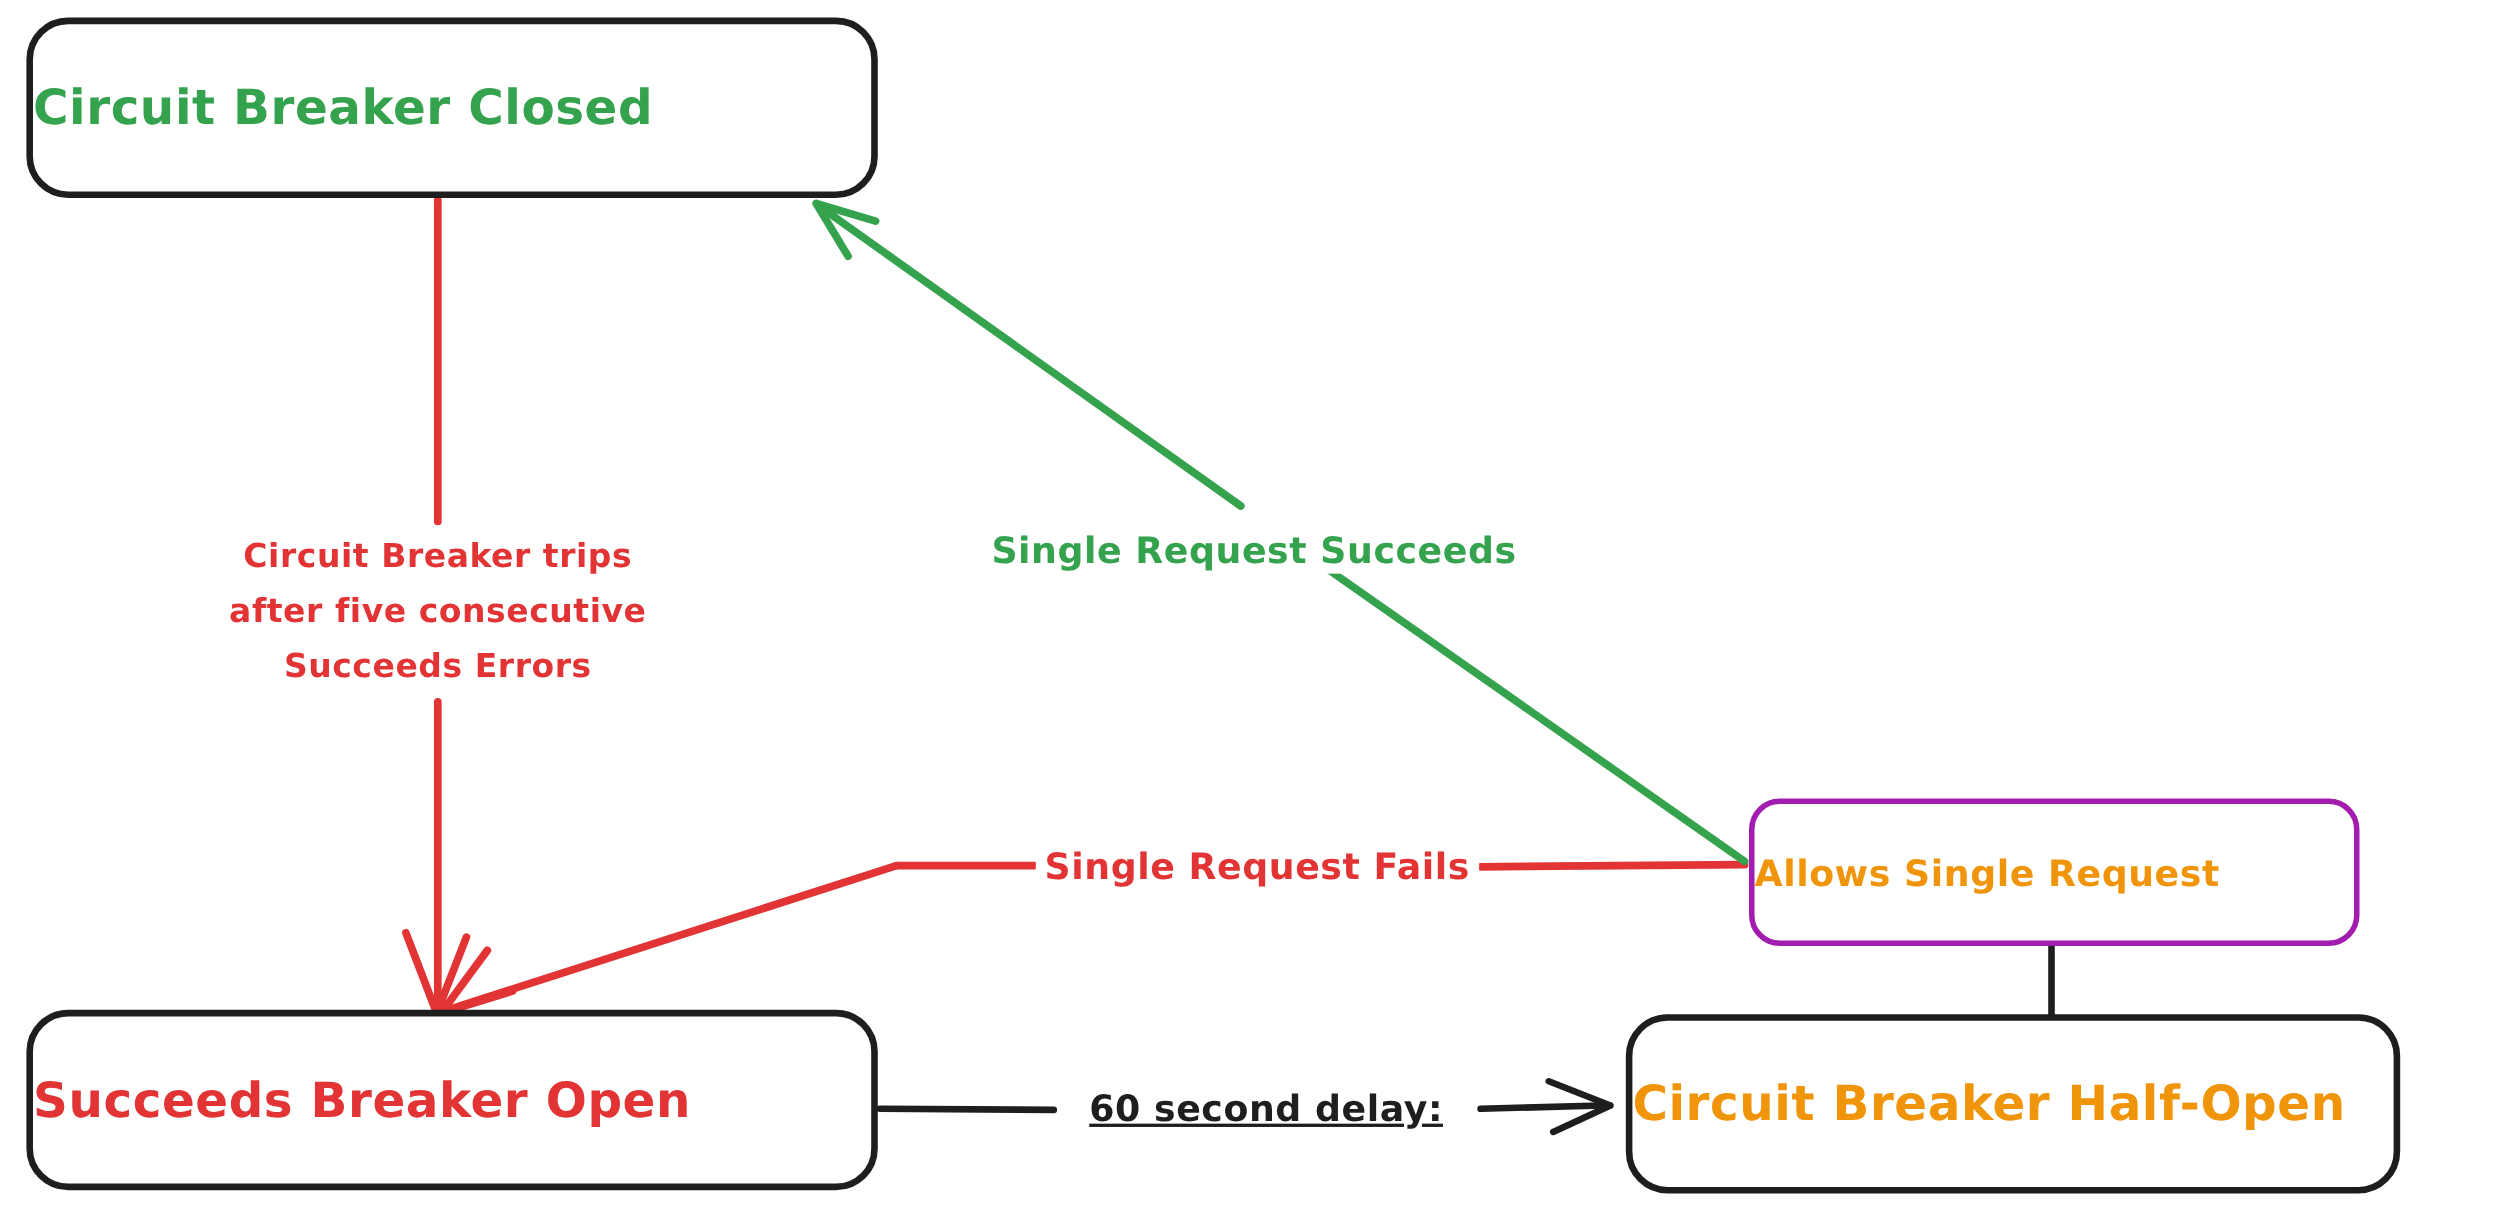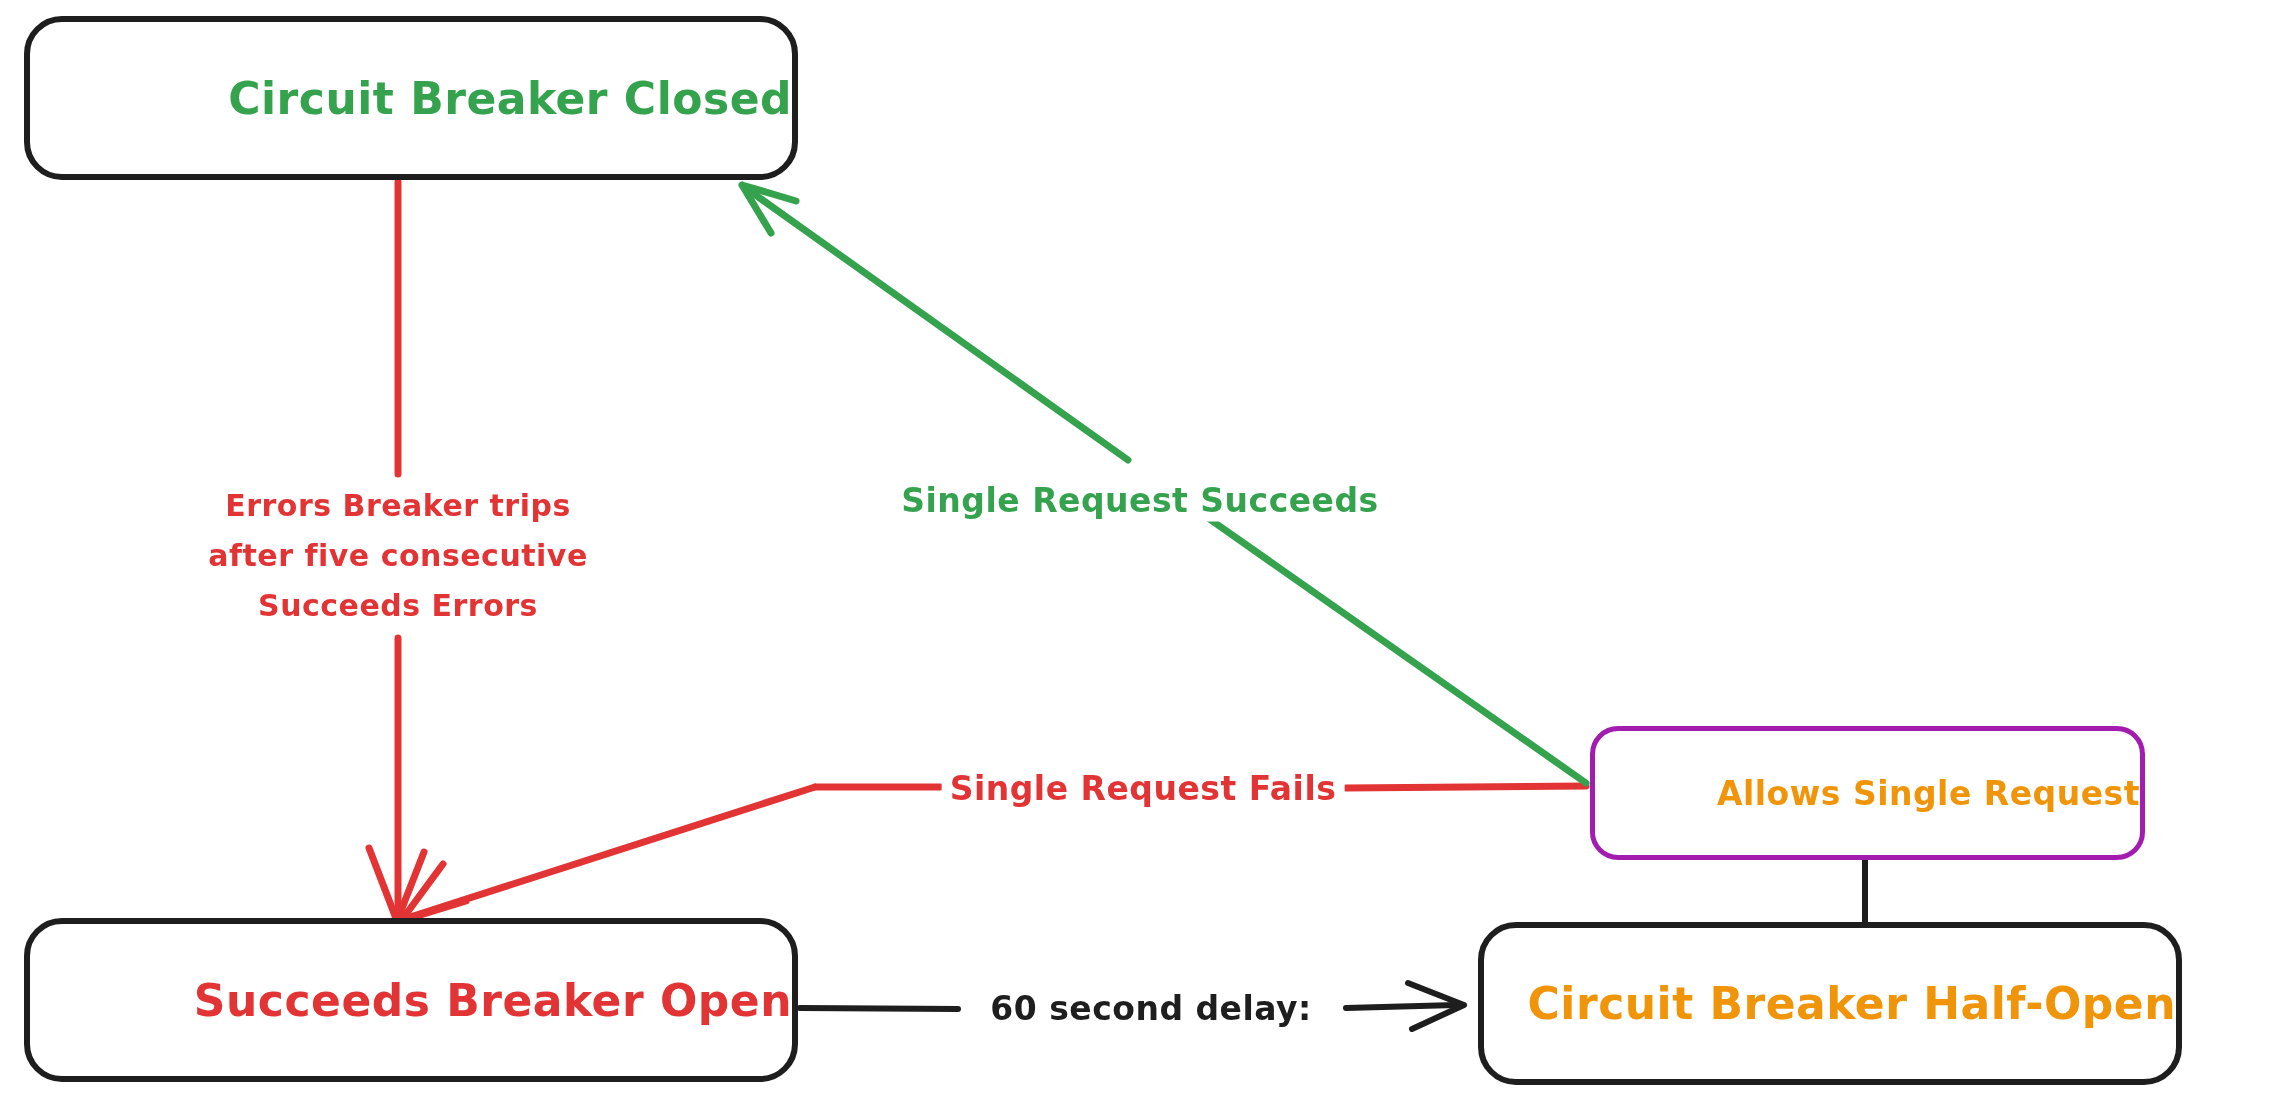--- a/index.html
+++ b/index.html
@@ -22,21 +22,21 @@
     height: 1107px;
     z-index: 1;
   }
   .node {
     position: absolute;
     background: #ffffff;
     border: 6px solid #1e1e1e;
     border-radius: 38px;
     display: flex;
     align-items: center;
-    justify-content: flex-end;
+    justify-content: flex-start;
     z-index: 2;
     box-sizing: border-box;
   }
   .node span {
     font-size: 44px;
     font-weight: bold;
     letter-spacing: 0.5px;
     white-space: nowrap;
   }
   .node-closed   { left: 24px;   top: 16px;  width: 774px; height: 164px; }
@@ -45,21 +45,21 @@
   .node-allows   {
     left: 1590px; top: 726px; width: 555px; height: 134px;
     border: 5px solid #a21caf;
     border-radius: 28px;
   }
   .node-allows span { font-size: 33px; }
 
   .txt-green  { color: #35a24e; }
   .txt-red    { color: #e23434; }
   .txt-orange { color: #f0940a; }
-  .txt-black  { color: #1e1e1e; }
+  .txt-black  { color: #1e1e1e; text-decoration: underline; }
 
   .edge-label {
     position: absolute;
     transform: translate(-50%, -50%);
     background: #ffffff;
     text-align: center;
     font-size: 33px;
     font-weight: bold;
     letter-spacing: 0.5px;
     white-space: nowrap;
@@ -122,21 +122,21 @@
 
   <div class="node node-halfopen">
     <span class="txt-orange">Circuit Breaker Half-Open</span>
   </div>
 
   <div class="node node-allows">
     <span class="txt-orange">Allows Single Request</span>
   </div>
 
   <div class="edge-label label-trips txt-red">
-    <div>Errors Breaker trips</div>
+    <div>Circuit Breaker trips</div>
     <div>after five consecutive</div>
     <div>Succeeds Errors</div>
   </div>
 
   <div class="edge-label label-succeeds txt-green">Single Request Succeeds</div>
 
   <div class="edge-label label-fails txt-red">Single Request Fails</div>
 
   <div class="edge-label label-delay txt-black">
     <div>60 second delay:</div>

